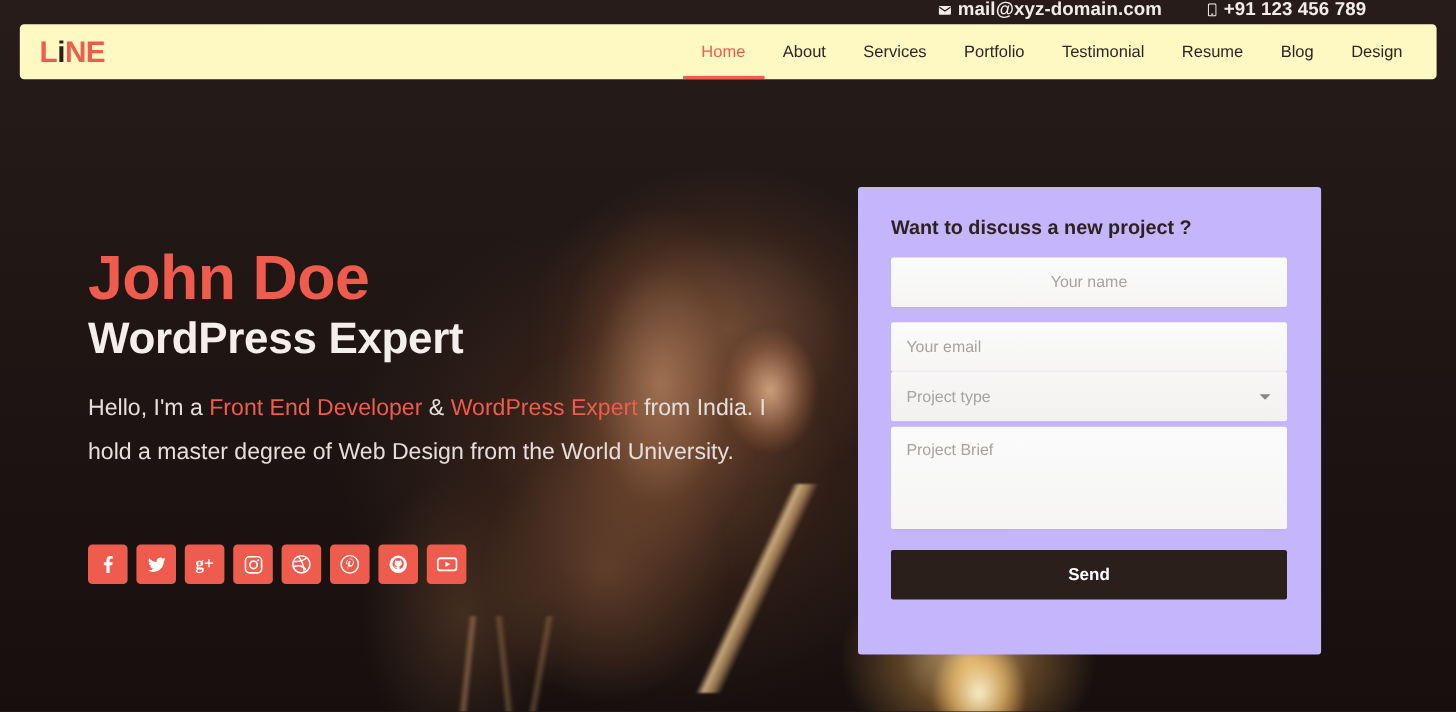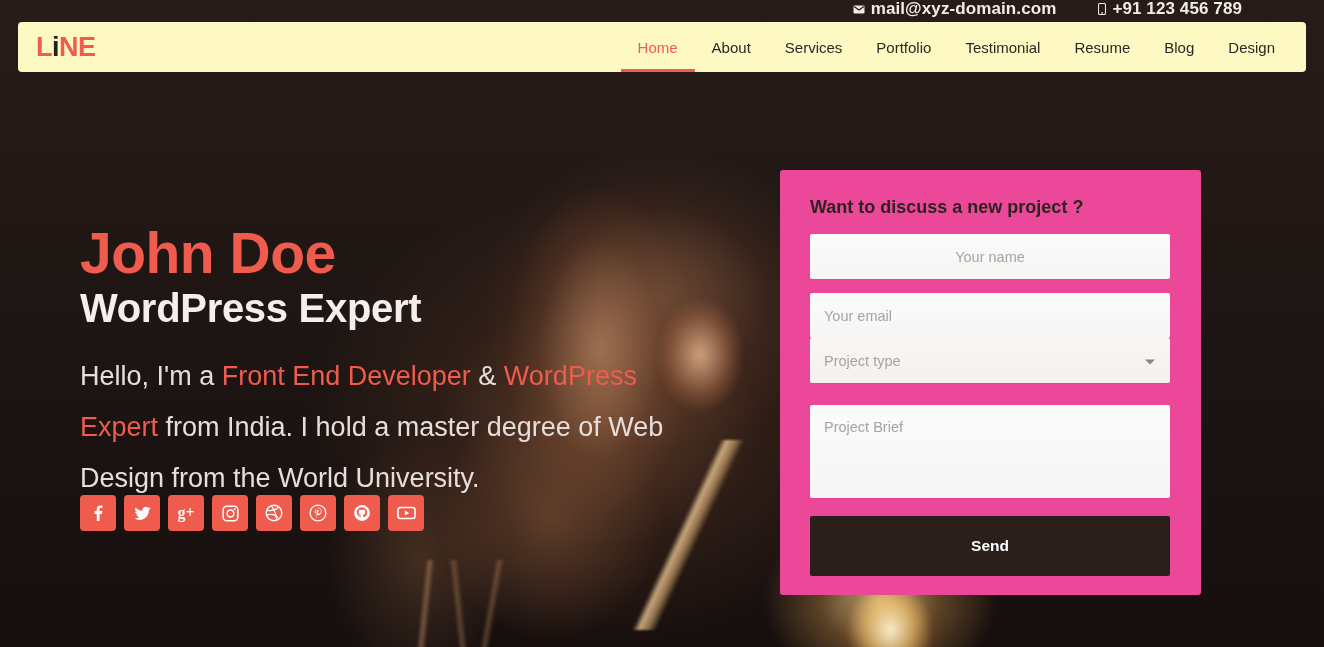--- a/index.html
+++ b/index.html
@@ -104,39 +104,39 @@
   }
   .hero-name{
     font-size:57px; font-weight:bold; color:#ef5b4c; line-height:1.04;
     letter-spacing:-0.5px;
   }
   .hero-role{
     font-size:40px; font-weight:bold; color:#f4efec; line-height:1.12;
     margin-top:3px; letter-spacing:-0.3px;
   }
   .hero-desc{
-    margin-top:20px; font-size:27px; line-height:1.88;
+    margin-top:20px; font-size:21px; line-height:1.88;
     color:#e6dedb; font-weight:300;
   }
   .hero-desc .hl{ color:#ef5b4c; }
 
   
   .socials{ position:absolute; left:80px; top:495px; display:flex; gap:8px; z-index:10; }
   .soc{
     width:36px; height:36px; border-radius:4px; background:#ef5b4c;
     display:flex; align-items:center; justify-content:center;
     color:#fff; text-decoration:none;
   }
   .soc svg{ display:block; }
   .soc .gp{ font-size:16px; font-weight:bold; line-height:1; font-family:"Liberation Serif", serif; }
 
   
   .card{
     position:absolute; left:780px; top:170px; width:421px; height:425px;
-    background:#ec4899; border-radius:3px; z-index:15;
+    background:#c4b5fd; border-radius:3px; z-index:15;
     padding:27px 31px 0 30px;
   }
   .card h3{
     font-size:18px; font-weight:bold; color:#2c2320; margin-bottom:16px;
   }
   .field{
     background:linear-gradient(180deg,#fbfbfb 0%,#f6f5f4 100%);
     border:none; border-radius:2px; width:100%;
     font-family:"Liberation Sans", sans-serif;
     font-size:14.5px; color:#9a9592;
@@ -149,24 +149,24 @@
   .select-wrap{ position:relative; }
   .f-select{
     height:45px; padding:0 14px; appearance:none; -webkit-appearance:none;
     background:linear-gradient(180deg,#f8f7f6 0%,#f2f1ef 100%);
   }
   .caret{
     position:absolute; right:14px; top:50%; transform:translateY(-50%);
     pointer-events:none; color:#8b8682;
   }
   .f-brief{
-    height:93px; padding:12px 14px; margin-top:22px; resize:none; line-height:1.4;
+    height:93px; padding:12px 14px; margin-top:5px; resize:none; line-height:1.4;
   }
   .send{
-    margin-top:14px; width:100%; height:60px; background:#2b1f1c; color:#fff;
+    margin-top:14px; width:100%; height:45px; background:#2b1f1c; color:#fff;
     border:none; border-radius:2px; font-size:15.5px; font-weight:bold;
     font-family:"Liberation Sans", sans-serif; cursor:pointer;
   }
 </style>
 </head>
 <body>
 
 <div class="page">
 
   <div class="hero-bg">

